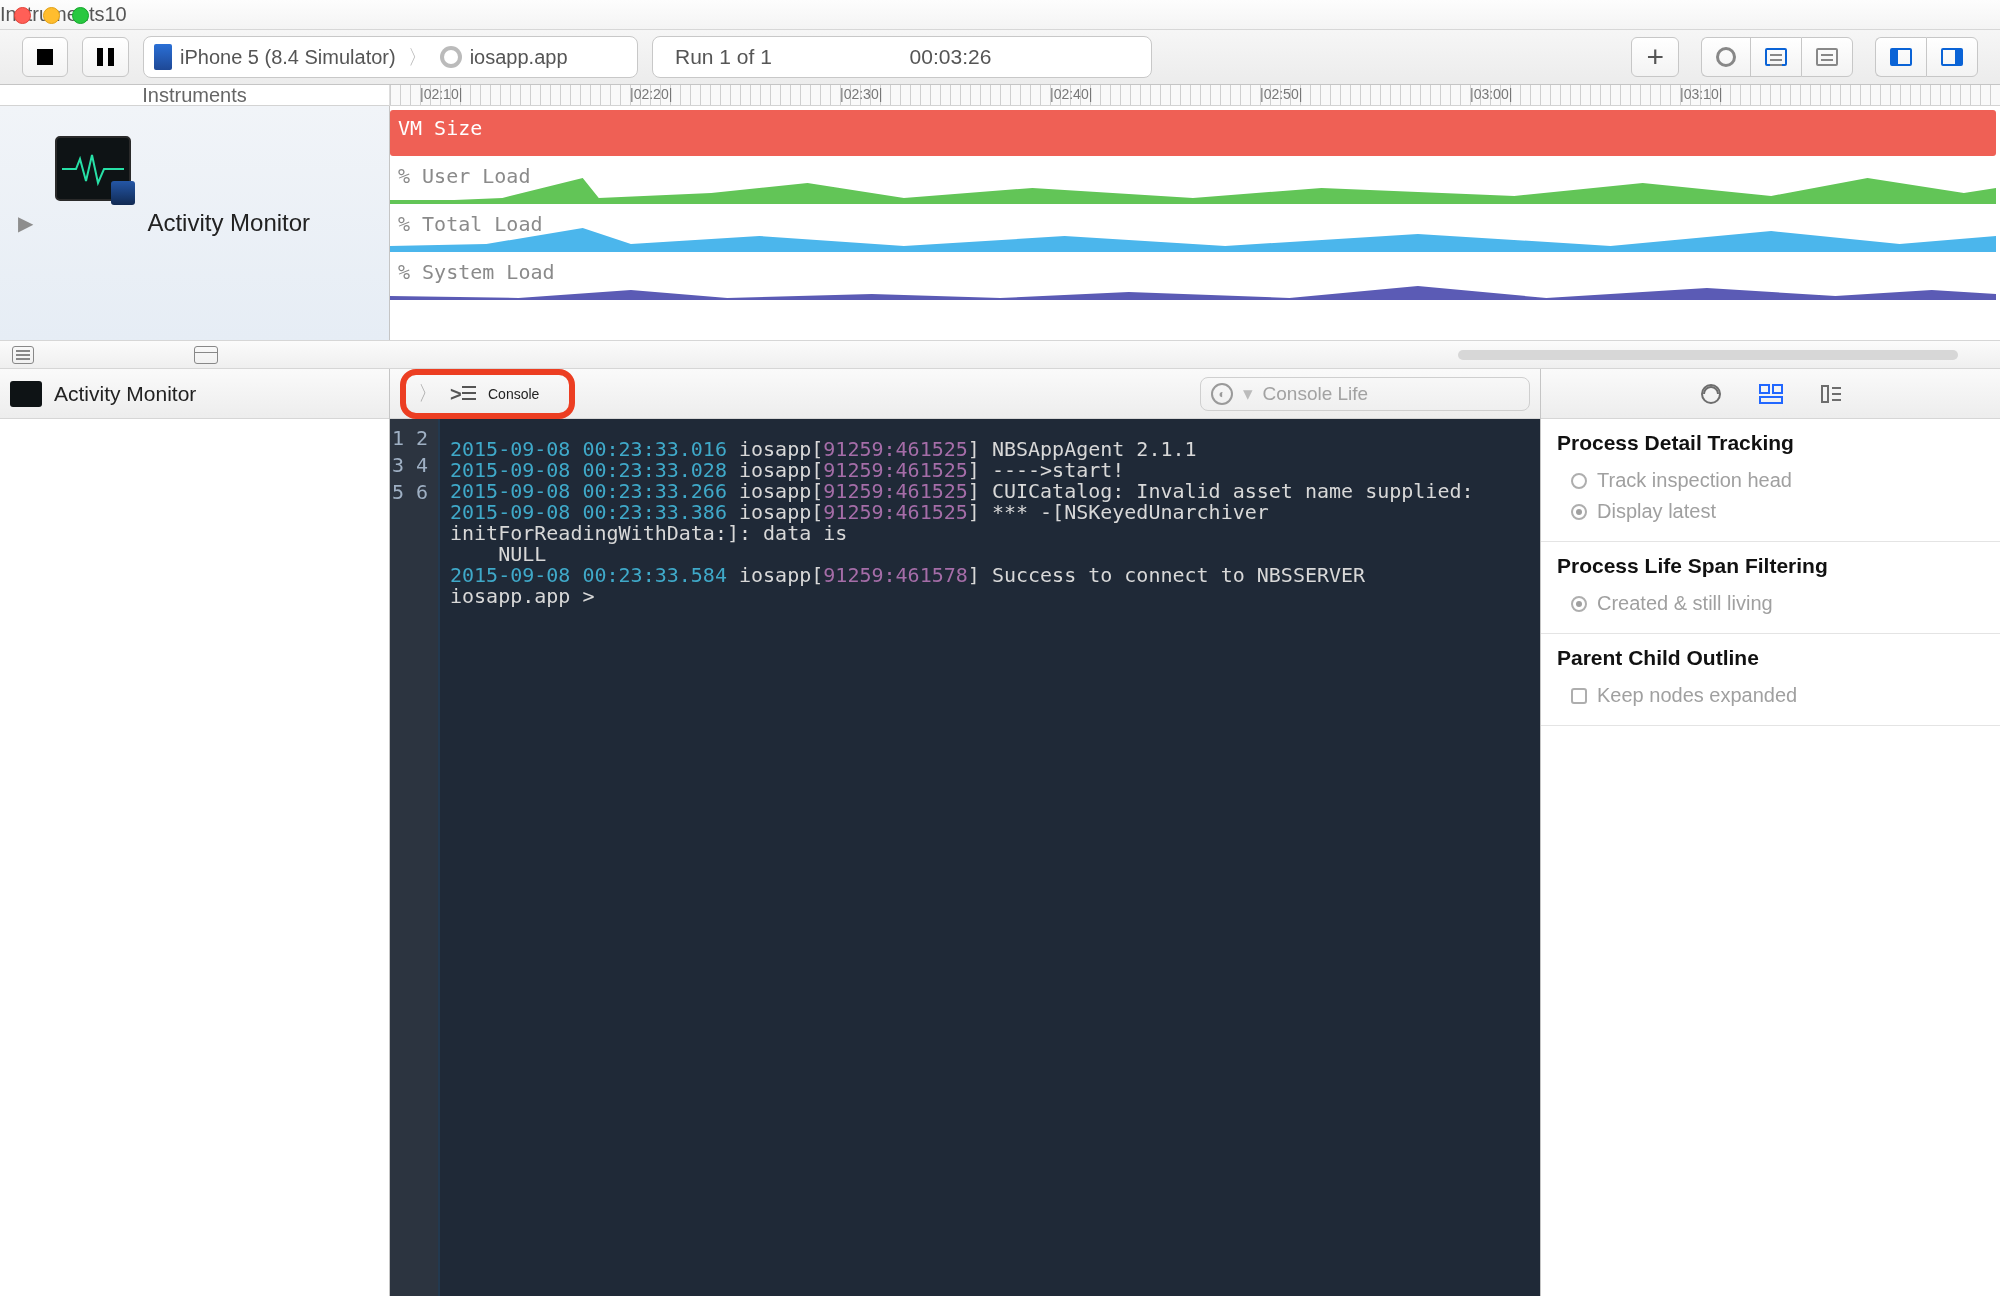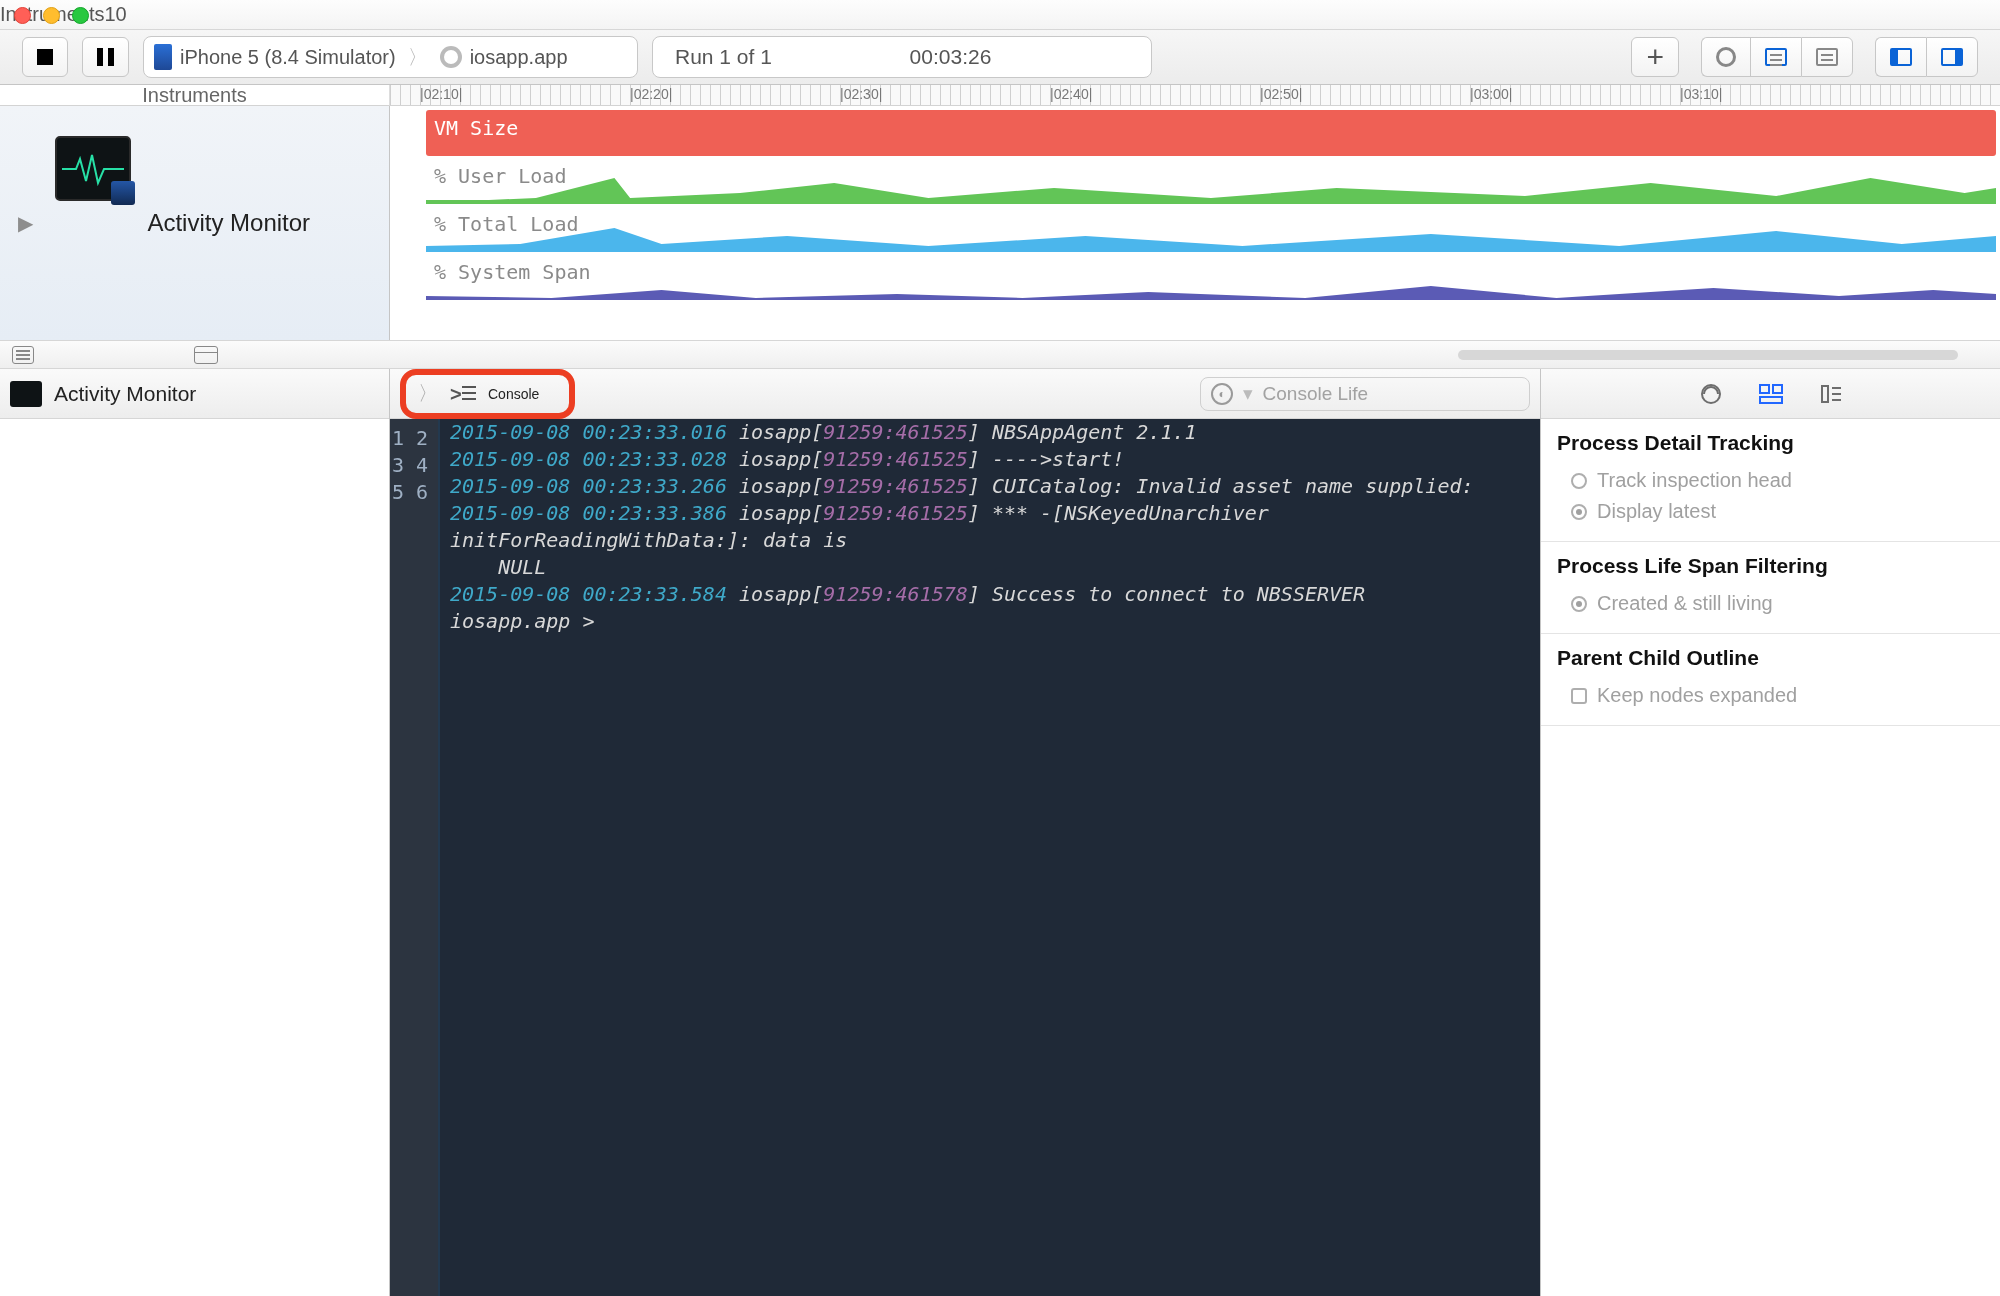--- a/index.html
+++ b/index.html
@@ -49,21 +49,21 @@
   .ruler-wrap{position:relative;}
 
   
   .track-area{display:flex;height:235px;border-bottom:1px solid #d6d6d6;}
   .track-sidebar{width:390px;background:linear-gradient(#f1f4f8,#e6edf5);border-right:1px solid #c5c5c5;display:flex;align-items:flex-start;padding:30px 18px;gap:16px;}
   .disclose{color:#8d8d8d;font-size:20px;align-self:center;margin-right:6px;}
   .am-icon{width:76px;height:65px;background:#0e1315;border-radius:5px;display:flex;align-items:center;justify-content:center;position:relative;border:2px solid #2a2a2a;}
   .am-icon svg{width:62px;height:36px;}
   .am-icon .mini{position:absolute;right:-6px;bottom:-6px;width:24px;height:24px;background:linear-gradient(#2456a6,#112a53);border-radius:3px;}
   .track-sidebar .name{font-size:24px;color:#222;align-self:center;}
-  .tracks{flex:1;display:flex;flex-direction:column;gap:2px;padding-top:4px;padding-right:4px;margin-left:36px;}
+  .tracks{flex:1;display:flex;flex-direction:column;gap:2px;padding-top:4px;padding-right:4px;}
   .track{position:relative;height:46px;}
   .track .label{position:absolute;left:8px;top:6px;font-family:Menlo,monospace;font-size:20px;color:#8a8a8a;z-index:2;}
   .track.vm{background:#ef6055;border-radius:3px;}
   .track.vm .label{color:#fff;}
   .track svg{position:absolute;inset:0;width:100%;height:100%;}
 
   
   .midbar{height:28px;background:linear-gradient(#fbfbfb,#efefef);border-bottom:1px solid #d6d6d6;display:flex;align-items:center;justify-content:space-between;padding:0 12px;}
   .mini-btn{width:22px;height:18px;border:1.5px solid #888;border-radius:3px;position:relative;margin-right:160px;}
   .mini-btn:after{content:"";position:absolute;left:3px;right:3px;bottom:3px;height:2px;background:#888;box-shadow:0 -4px 0 #888,0 -8px 0 #888;}
@@ -82,21 +82,21 @@
   .console-tab{position:relative;display:flex;align-items:center;gap:12px;padding:5px 30px 5px 12px;border:6px solid #ec3e22;border-radius:16px;height:50px;}
   .console-tab .chev{color:#aaa;font-size:20px;}
   .console-tab .cicon{width:26px;height:22px;position:relative;}
   .console-tab .cicon:before{content:">";position:absolute;left:0;top:0;font-weight:bold;color:#555;font-size:20px;}
   .console-tab .cicon:after{content:"";position:absolute;left:12px;top:3px;width:14px;height:2px;background:#555;box-shadow:0 6px 0 #555,0 12px 0 #555;}
   .console-tab .lbl{font-size:14px;color:#222;}
   .console-search{margin-left:auto;height:34px;width:330px;border:1px solid #cfcfcf;border-radius:8px;display:flex;align-items:center;padding:0 10px;color:#a2a2a2;font-size:19px;gap:10px;}
   .console-search .scope{width:22px;height:22px;border:2px solid #9a9a9a;border-radius:50%;display:flex;align-items:center;justify-content:center;font-size:12px;color:#9a9a9a;}
   .console-body{flex:1;background:#1f2937;color:#fff;font-family:Menlo,Consolas,monospace;font-size:20px;display:flex;overflow:hidden;}
   .gutter{width:50px;background:#2c3440;color:#9fb0c4;text-align:right;padding:6px 10px 6px 0;border-right:2px solid #23394f;line-height:27px;}
-  .logtext{padding:0 10px;white-space:pre-wrap;line-height:27px;flex:1;font-style:italic;}
+  .logtext{padding:20px 10px;white-space:pre-wrap;line-height:21px;flex:1;}
   .ts{color:#3fa9c9;}
   .br{color:#a56da8;}
   .pl{color:#d8d8d8;}
 
   .inspector{width:460px;border-left:1px solid #c5c5c5;display:flex;flex-direction:column;background:#fff;}
   .inspector-head{height:50px;background:linear-gradient(#fafafa,#ededed);border-bottom:1px solid #d6d6d6;display:flex;align-items:center;justify-content:center;gap:34px;}
   .ih-icon{width:26px;height:26px;color:#2167ff;display:flex;align-items:center;justify-content:center;}
   .ih-icon.gray{color:#6d6d6d;}
   .section-title{font-weight:600;padding:12px 16px 6px;color:#111;font-size:21px;}
   .section-body{padding:4px 8px 14px;border-bottom:1px solid #e4e4e4;}
@@ -198,21 +198,21 @@
           <path d="M0,46 L0,42 40,42 70,40 120,20 130,40 200,35 260,25 320,40 400,30 500,40 580,30 700,38 780,25 860,38 920,20 980,35 1000,30 1000,46 Z" fill="#62c557"></path>
         </svg>
     </div>
     <div class="track">
       <span class="label">% Total Load</span>
       <svg viewBox="0 0 1000 46" preserveAspectRatio="none">
           <path d="M0,46 L0,40 60,38 120,22 150,38 230,30 320,40 420,30 520,40 640,28 760,40 860,25 940,38 1000,30 1000,46 Z" fill="#4bb6ec"></path>
         </svg>
     </div>
     <div class="track">
-      <span class="label">% System Span</span>
+      <span class="label">% System Load</span>
       <svg viewBox="0 0 1000 46" preserveAspectRatio="none">
           <path d="M0,46 L0,42 80,44 150,36 210,44 300,40 380,44 460,38 560,44 640,32 720,44 820,34 900,42 960,36 1000,40 1000,46 Z" fill="#5b5bb5"></path>
         </svg>
     </div>
   </div>
 </div>
 
 <div class="midbar">
   <span class="mini-btn"></span>
   <span class="mini-window"></span>

